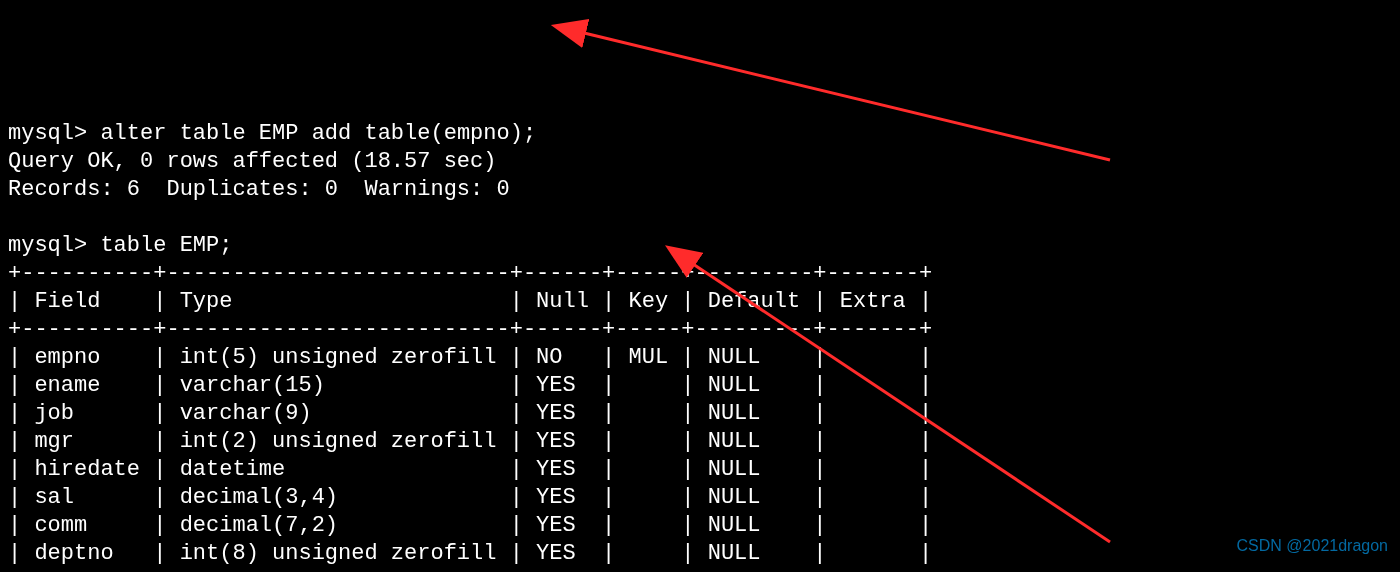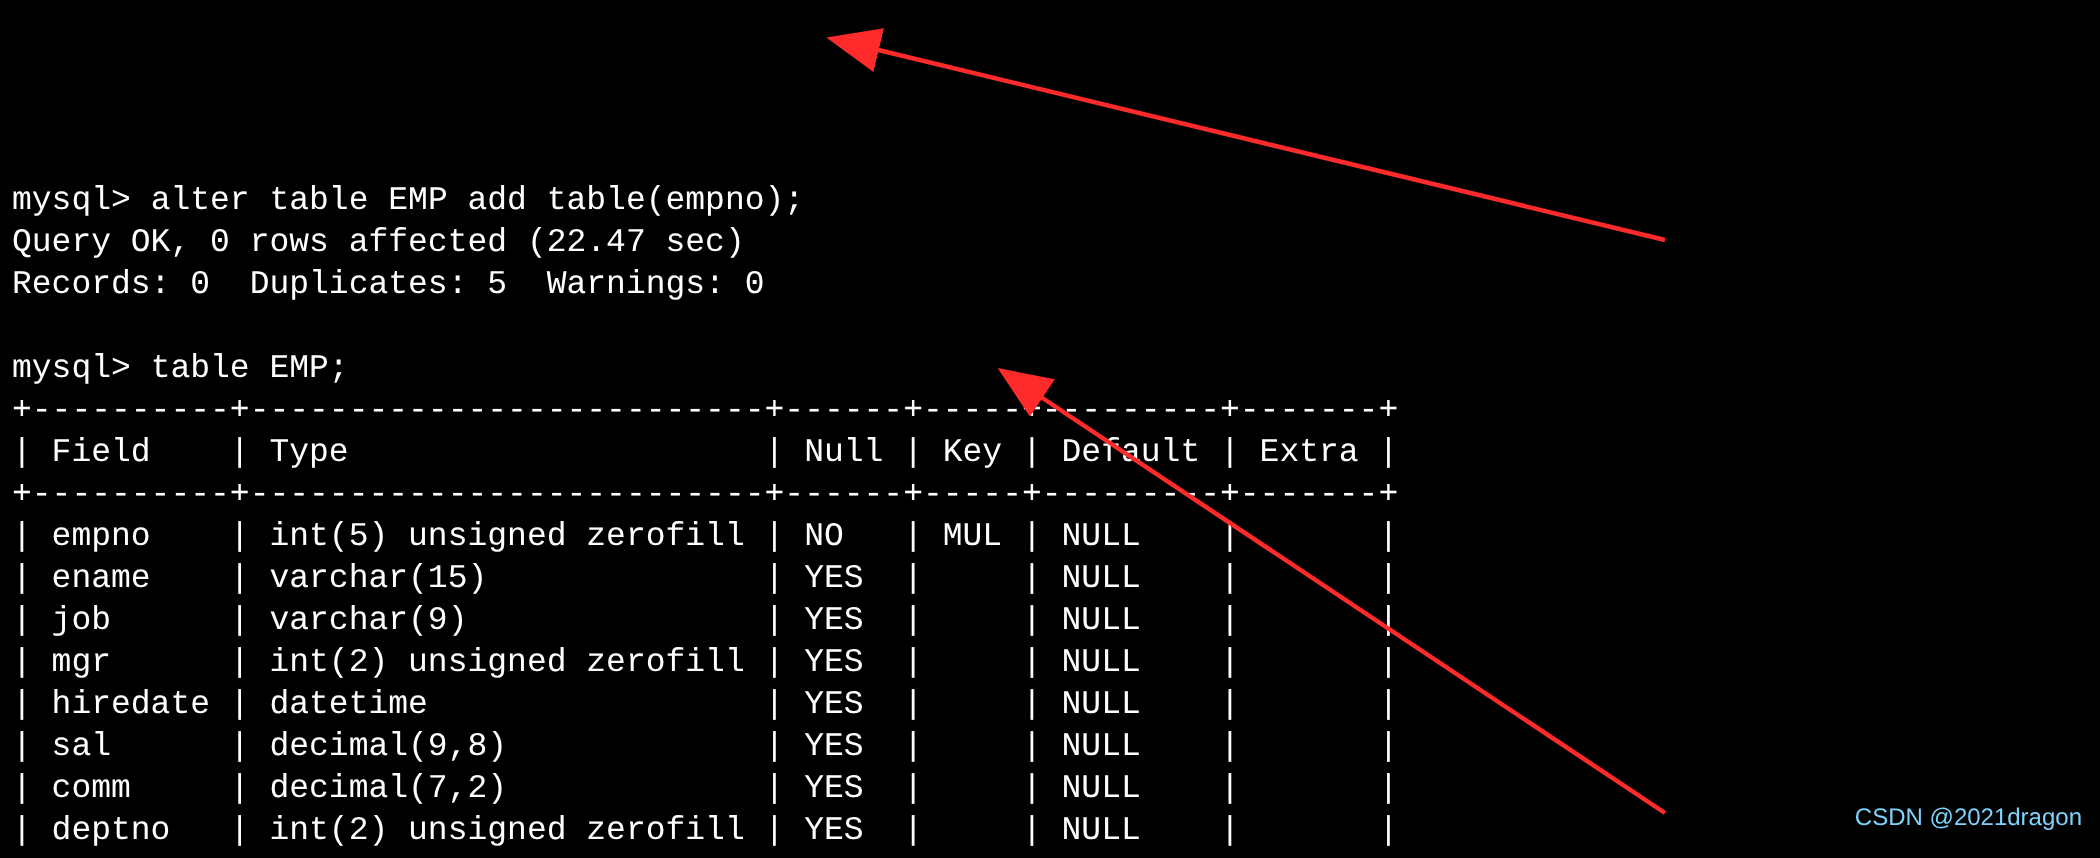--- a/index.html
+++ b/index.html
@@ -20,47 +20,47 @@
   .arrow-overlay {
     position: absolute;
     top: 0;
     left: 0;
     pointer-events: none;
   }
   .watermark {
     position: absolute;
     right: 12px;
     bottom: 12px;
-    color: #7dd3fc;
+    color: #0369a1;
     font-size: 16px;
     font-family: Arial, sans-serif;
     white-space: nowrap;
   }
 </style>
 </head>
 <body>
 
 
 
 <div><span>mysql&gt;</span> <span>alter table EMP add table(empno);</span>
-<span>Query OK, 0 rows affected (22.47 sec)</span>
-<span>Records: 0  Duplicates: 5  Warnings: 0</span>
+<span>Query OK, 0 rows affected (18.57 sec)</span>
+<span>Records: 6  Duplicates: 0  Warnings: 0</span>
 
 <span>mysql&gt;</span> <span>table EMP;</span>
 <span>+----------+--------------------------+------+-----+---------+-------+</span>
 <span>| Field    | Type                     | Null | Key | Default | Extra |</span>
 <span>+----------+--------------------------+------+-----+---------+-------+</span>
 <span>| empno    | int(5) unsigned zerofill | NO   | MUL | NULL    |       |</span>
 <span>| ename    | varchar(15)              | YES  |     | NULL    |       |</span>
 <span>| job      | varchar(9)               | YES  |     | NULL    |       |</span>
 <span>| mgr      | int(2) unsigned zerofill | YES  |     | NULL    |       |</span>
 <span>| hiredate | datetime                 | YES  |     | NULL    |       |</span>
-<span>| sal      | decimal(9,8)             | YES  |     | NULL    |       |</span>
+<span>| sal      | decimal(3,4)             | YES  |     | NULL    |       |</span>
 <span>| comm     | decimal(7,2)             | YES  |     | NULL    |       |</span>
-<span>| deptno   | int(2) unsigned zerofill | YES  |     | NULL    |       |</span>
+<span>| deptno   | int(8) unsigned zerofill | YES  |     | NULL    |       |</span>
 <span>+----------+--------------------------+------+-----+---------+-------+</span>
 
 
  </div>
 
 <svg class="arrow-overlay" width="1400" height="572">
   <defs>
     <marker id="arrowhead" markerWidth="12" markerHeight="10" refX="2" refY="5" orient="auto">
       <polygon points="0 0, 12 5, 0 10" fill="#ff2b2b"></polygon>
     </marker>

